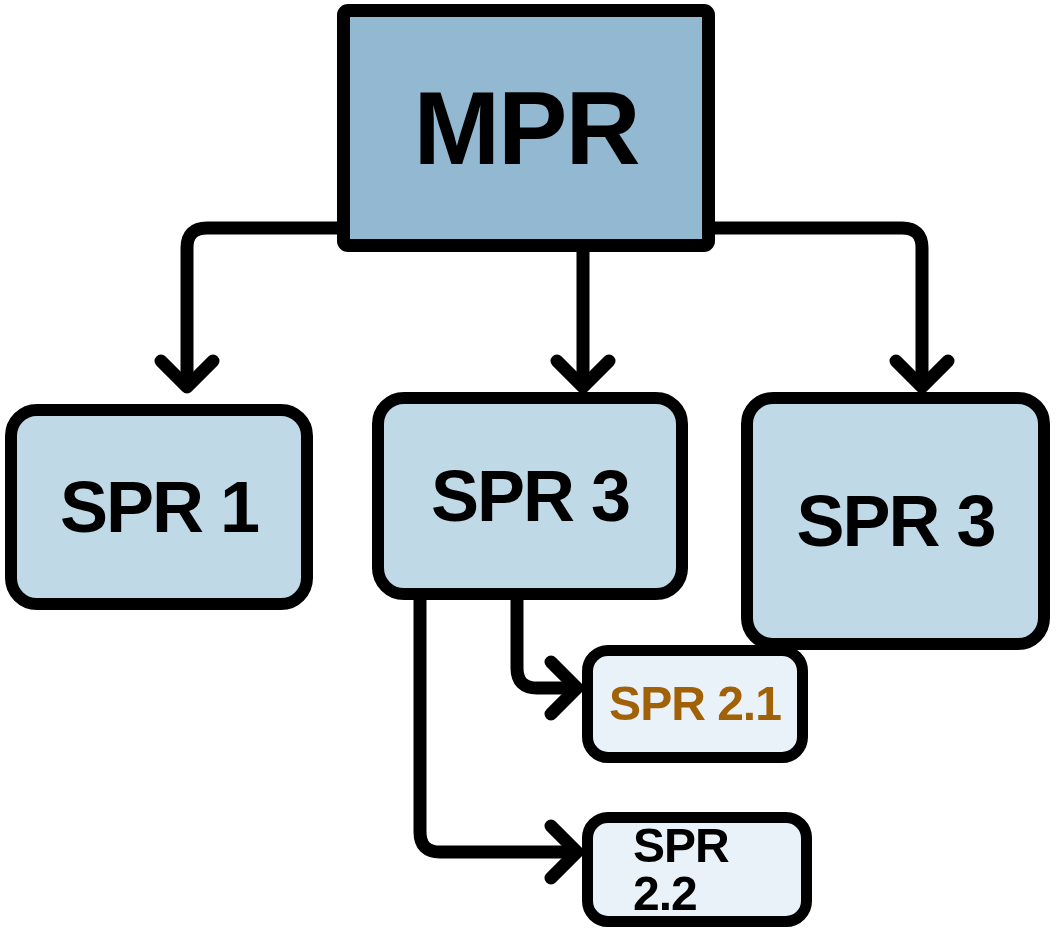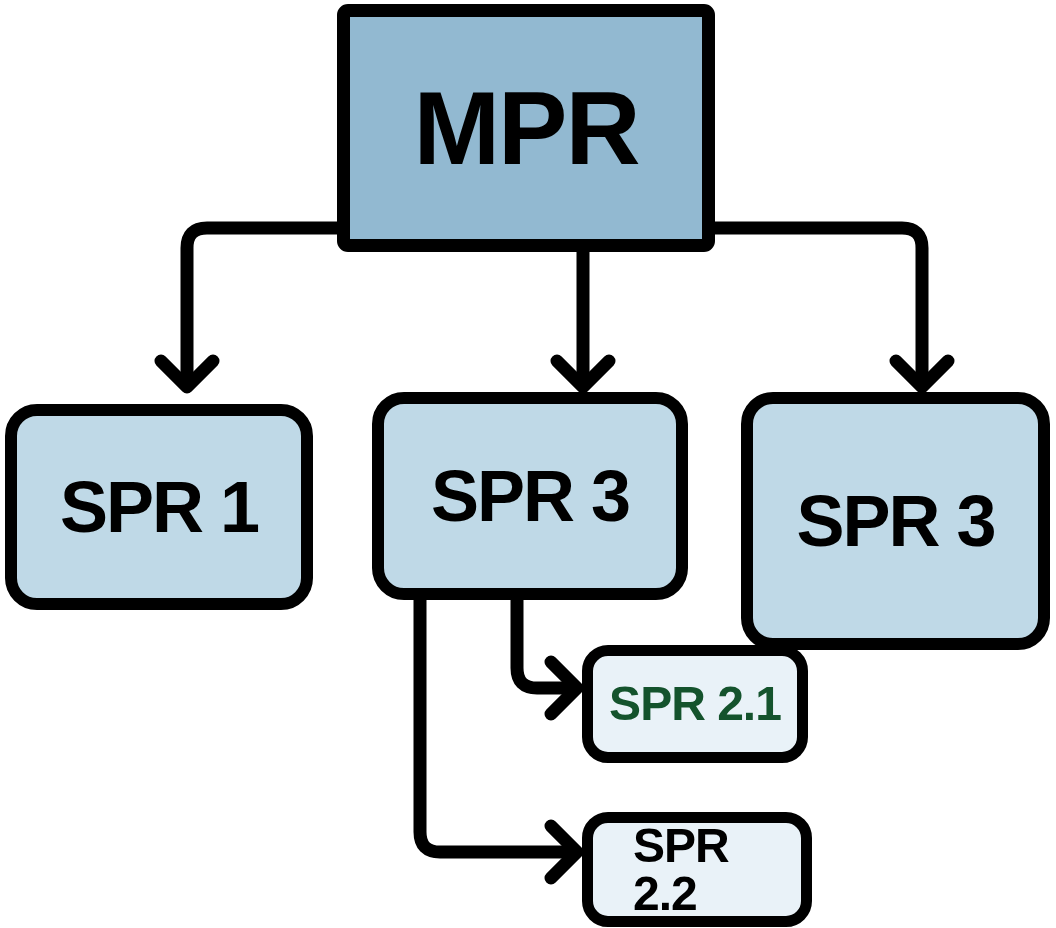--- a/index.html
+++ b/index.html
@@ -96,20 +96,20 @@
 
   <div class="node node-child" id="node-spr2" style="background-color: rgb(191, 217, 231); border-color: rgb(0, 0, 0);">
     <span style="color: rgb(0, 0, 0);">SPR 3</span>
   </div>
 
   <div class="node node-child" id="node-spr3" style="background-color: rgb(191, 217, 231); border-color: rgb(0, 0, 0);">
     <span style="color: rgb(0, 0, 0);">SPR 3</span>
   </div>
 
   <div class="node node-grandchild" id="node-spr21" style="background-color: rgb(233, 242, 248); border-color: rgb(0, 0, 0);">
-    <span style="color: #14532d;">SPR 2.1</span>
+    <span style="color: #a16207;">SPR 2.1</span>
   </div>
 
   <div class="node node-grandchild" id="node-spr22" style="background-color: rgb(233, 242, 248); border-color: rgb(0, 0, 0);">
     <span style="color: rgb(0, 0, 0);">SPR 2.2</span>
   </div>
 
 </div>
 
 </body></html>

